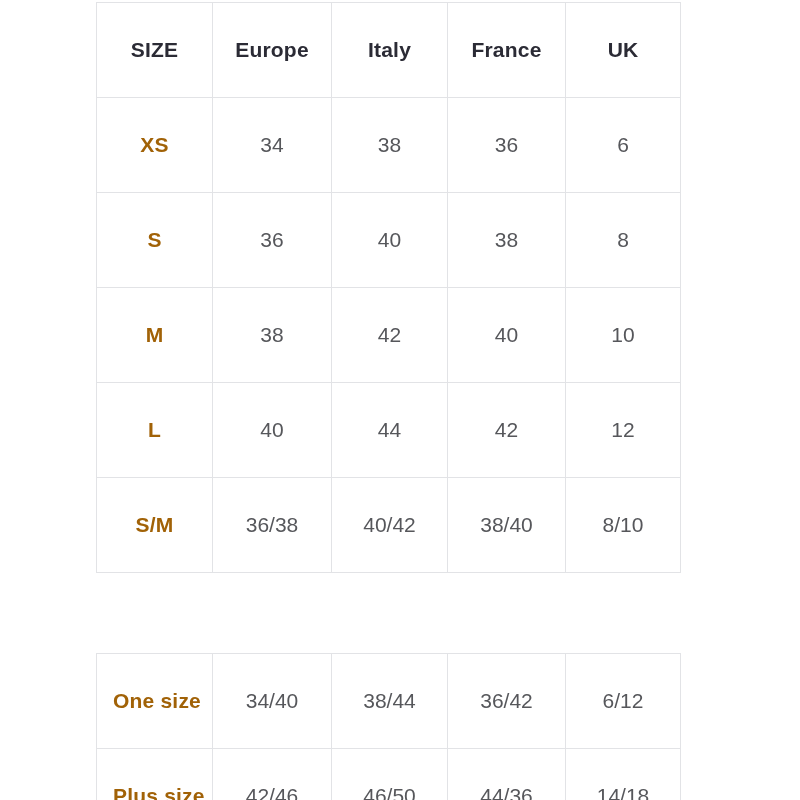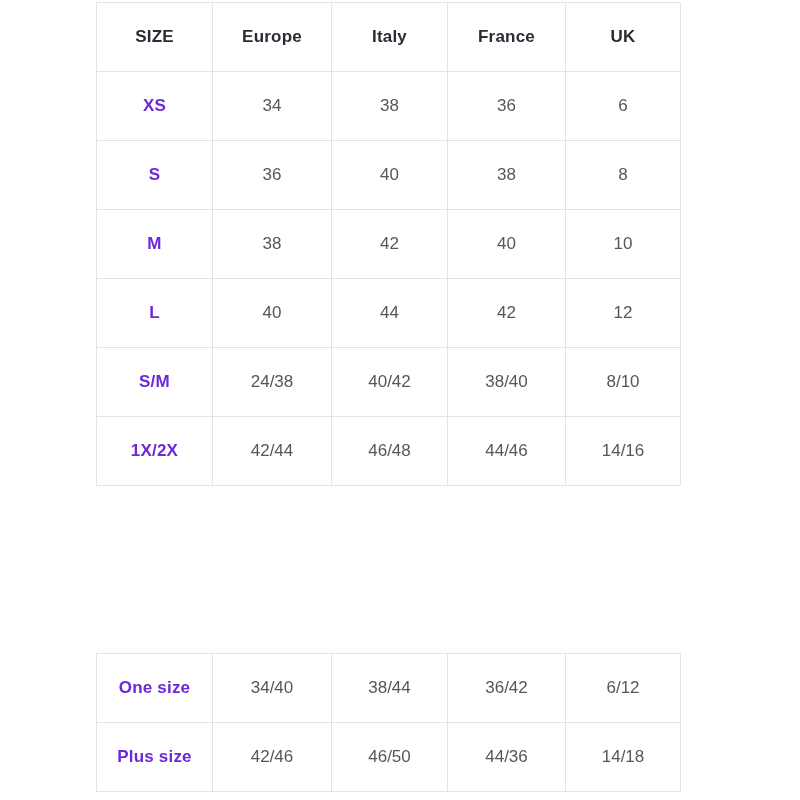--- a/index.html
+++ b/index.html
@@ -25,33 +25,33 @@
     background: #ffffff;
   }
   table.size-table.main { top: 2px; }
   table.size-table.special { top: 653px; }
   .size-table th,
   .size-table td {
     border: 1px solid #e2e3e6;
     height: 62px;
     text-align: center;
     vertical-align: middle;
-    font-size: 17px;
-    padding: 3px;
+    font-size: 21px;
+    padding: 16px;
     overflow: hidden;
     white-space: nowrap;
   }
   .size-table th {
     font-weight: bold;
     color: #2b2b35;
     letter-spacing: 0.2px;
   }
   .size-table td.lbl {
     font-weight: bold;
-    color: #6d28d9;
+    color: #a16207;
     letter-spacing: 0.2px;
   }
   .size-table td.val {
     font-weight: normal;
     color: #56575b;
     margin-left: 8px;
   }
   col.c0 { width: 116px; }
   col.c1 { width: 119px; }
   col.c2 { width: 116px; }
@@ -104,31 +104,24 @@
       </tr>
       <tr>
         <td class="lbl">L</td>
         <td class="val">40</td>
         <td class="val">44</td>
         <td class="val">42</td>
         <td class="val">12</td>
       </tr>
       <tr>
         <td class="lbl">S/M</td>
-        <td class="val">24/38</td>
+        <td class="val">36/38</td>
         <td class="val">40/42</td>
         <td class="val">38/40</td>
         <td class="val">8/10</td>
-      </tr>
-      <tr>
-        <td class="lbl">1X/2X</td>
-        <td class="val">42/44</td>
-        <td class="val">46/48</td>
-        <td class="val">44/46</td>
-        <td class="val">14/16</td>
       </tr>
     </tbody>
   </table>
 
   <table class="size-table special">
     <colgroup>
       <col class="c0">
         <col class="c1">
         <col class="c2">
         <col class="c3">

